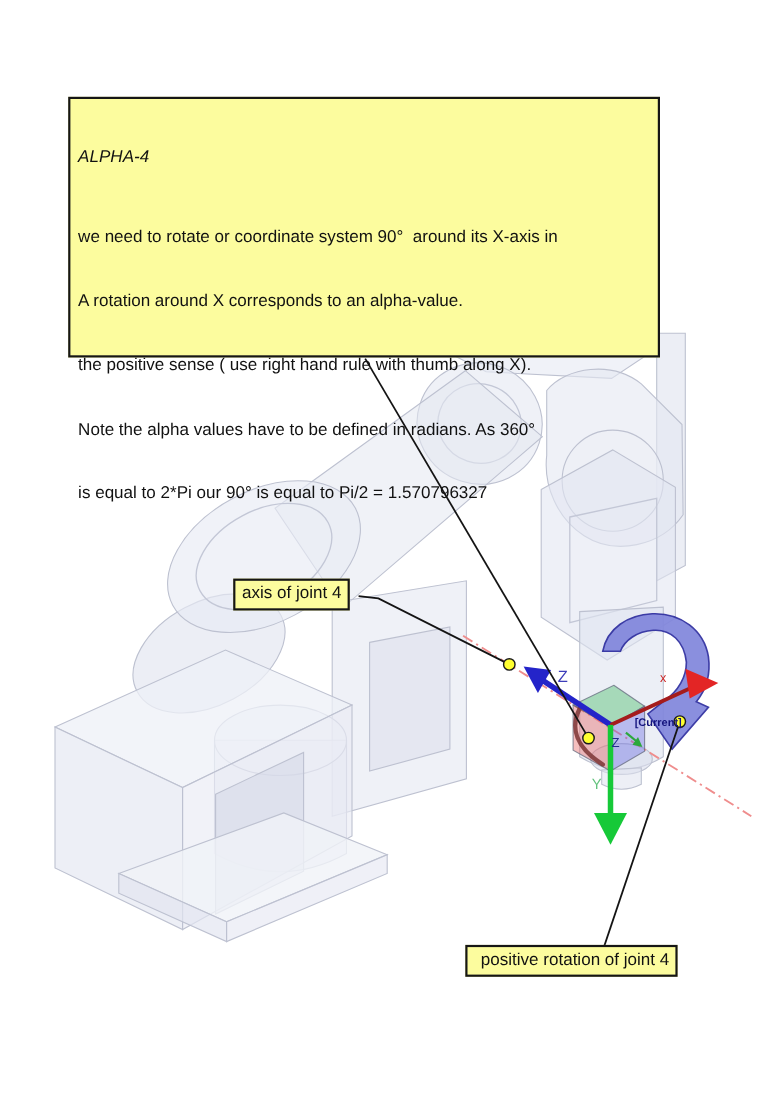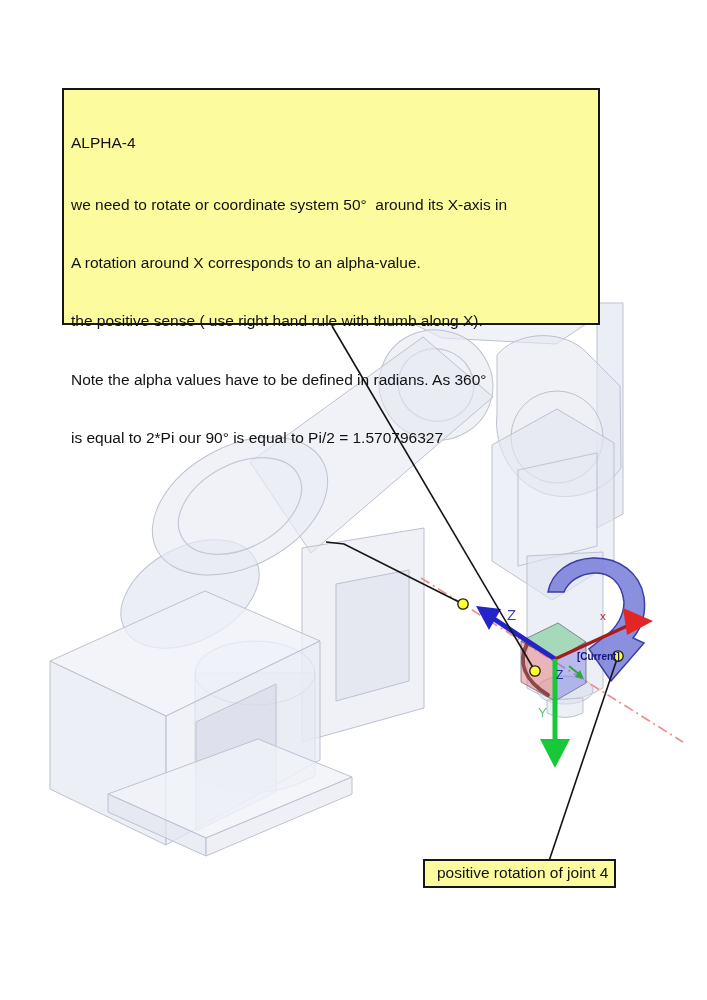--- a/index.html
+++ b/index.html
@@ -9,21 +9,21 @@
   }
   .page svg{position:absolute;left:0;top:0;z-index:1;}
   .callout{
     position:absolute;z-index:2;background:#fcfc9e;border:2px solid #161616;
     box-sizing:border-box;
   }
   .note-box{
     left:62px;top:88px;width:538px;height:237px;padding:4px 7px;
     font-size:15.5px;line-height:19.4px;white-space:pre;
   }
-  .note-title{margin-bottom:4px;}
+  .note-title{margin-bottom:15px;font-style:italic;}
   .note-cmd{margin-top:19px;}
   .mini-label{
     padding:2px 6px 3px 6px;font-size:15.5px;line-height:20px;white-space:nowrap;
   }
   .axis-label-box{left:212px;top:526px;}
   .rotation-label-box{left:423px;top:859px;padding-left:12px;}
   .robot-part{stroke:#bdc1d0;stroke-width:1;}
   .ring-line{fill:none;stroke:#c3c7d6;stroke-width:1.2;}
   text{font-family:"Liberation Sans",sans-serif;}
 </style>
@@ -102,22 +102,23 @@
 
     <text x="507" y="620" font-size="15" fill="#3d3dba">Z</text>
     <text x="600" y="620" font-size="11.5" fill="#cc2222">x</text>
     <text x="538" y="717" font-size="13.5" fill="#2fae52" opacity="0.75">Y</text>
     <text x="556" y="679" font-size="12" fill="#20308c">Z</text>
     <text x="577" y="660" font-size="10" font-weight="bold" fill="#14147d">[Current]</text>
   </svg>
 
   <div class="callout note-box">
     <div class="note-title">ALPHA-4</div>
-    <div>we need to rotate or coordinate system 50°  around its X-axis in</div>
+    <div>we need to rotate or coordinate system 90°  around its X-axis in</div>
     <div>A rotation around X corresponds to an alpha-value.</div>
     <div>the positive sense ( use right hand rule with thumb along X).</div>
     <div>Note the alpha values have to be defined in radians. As 360°</div>
     <div>is equal to 2*Pi our 90° is equal to Pi/2 = 1.570796327</div>
   </div>
 
+  <div class="callout mini-label axis-label-box">axis of joint 4</div>
   <div class="callout mini-label rotation-label-box">positive rotation of joint 4</div>
 
 </div>
 
 </body></html>

